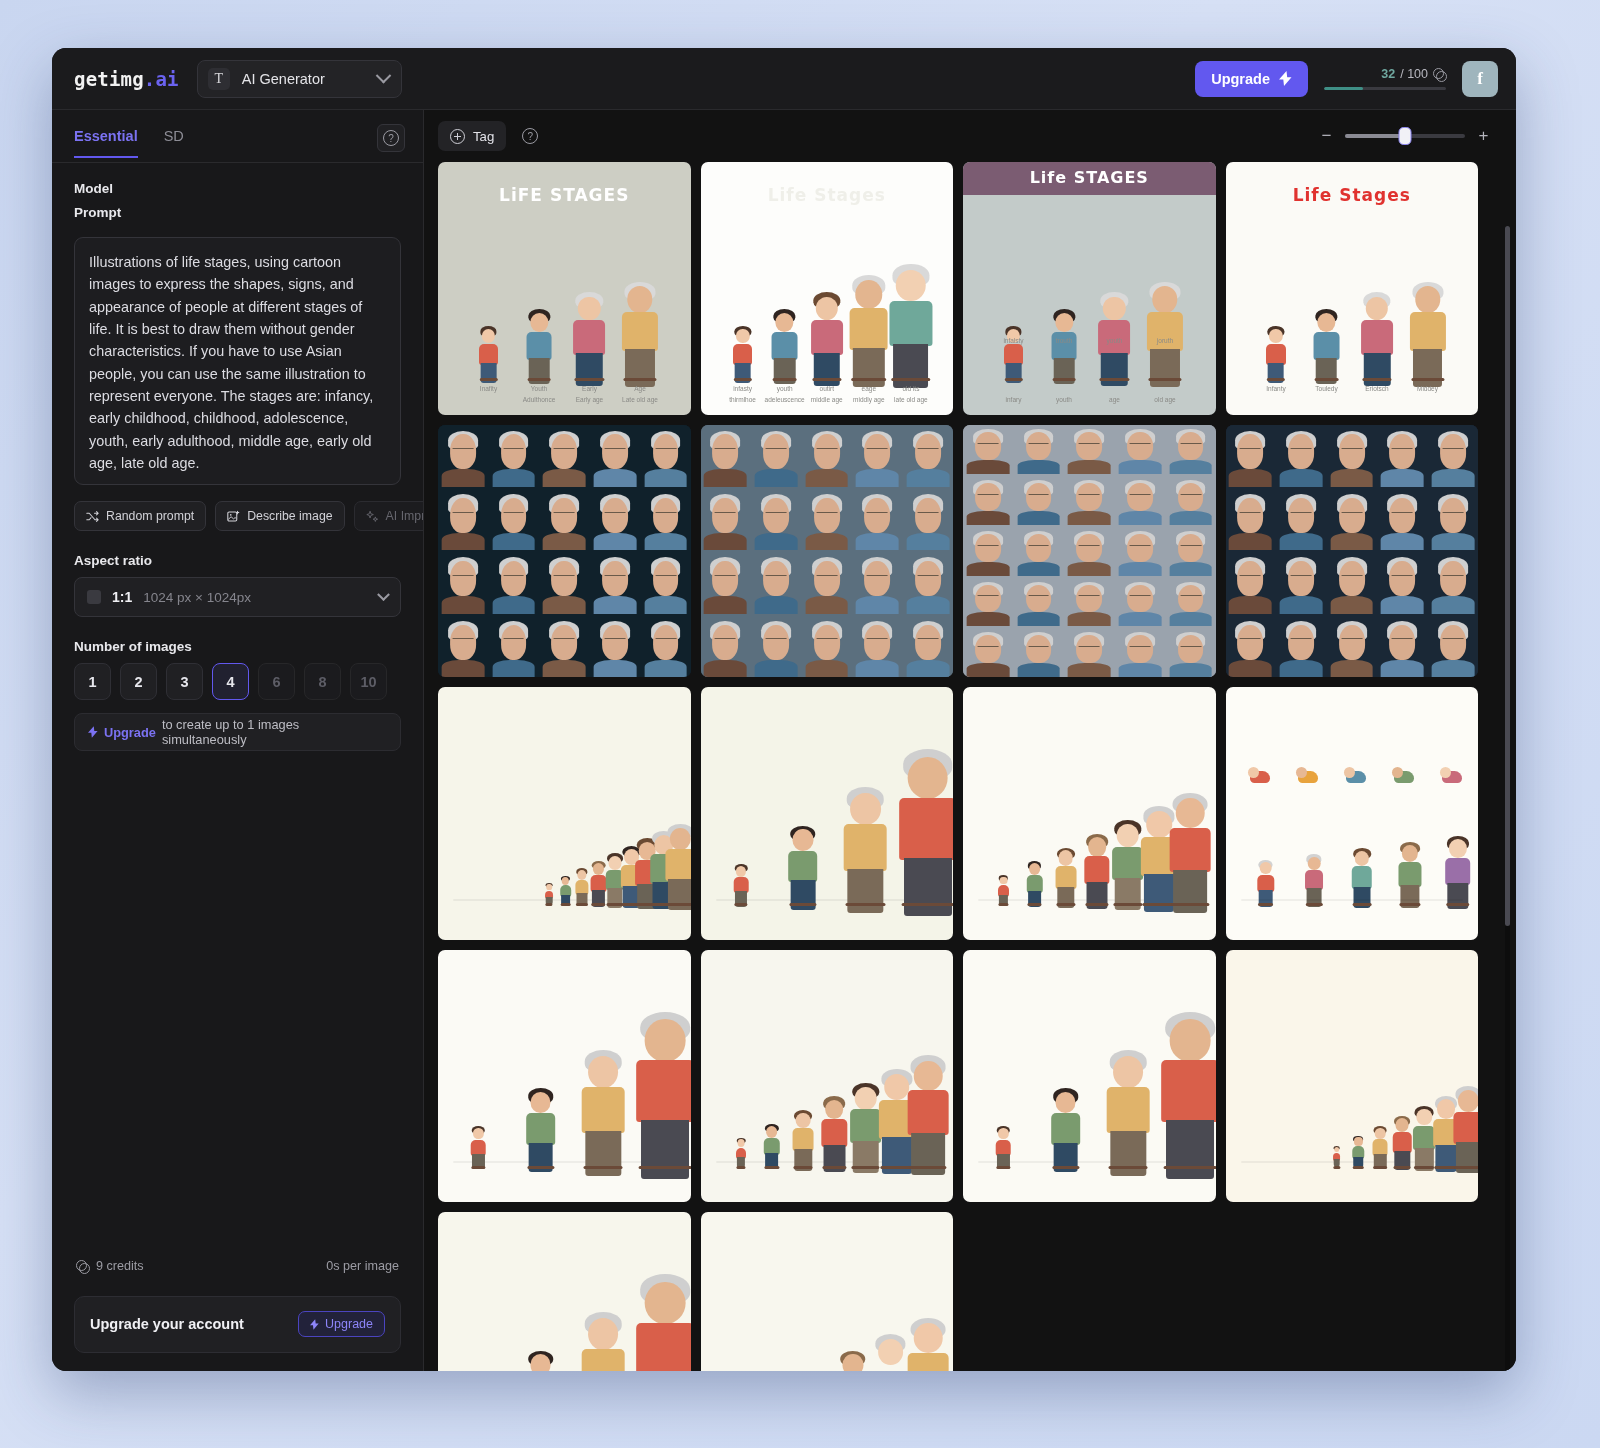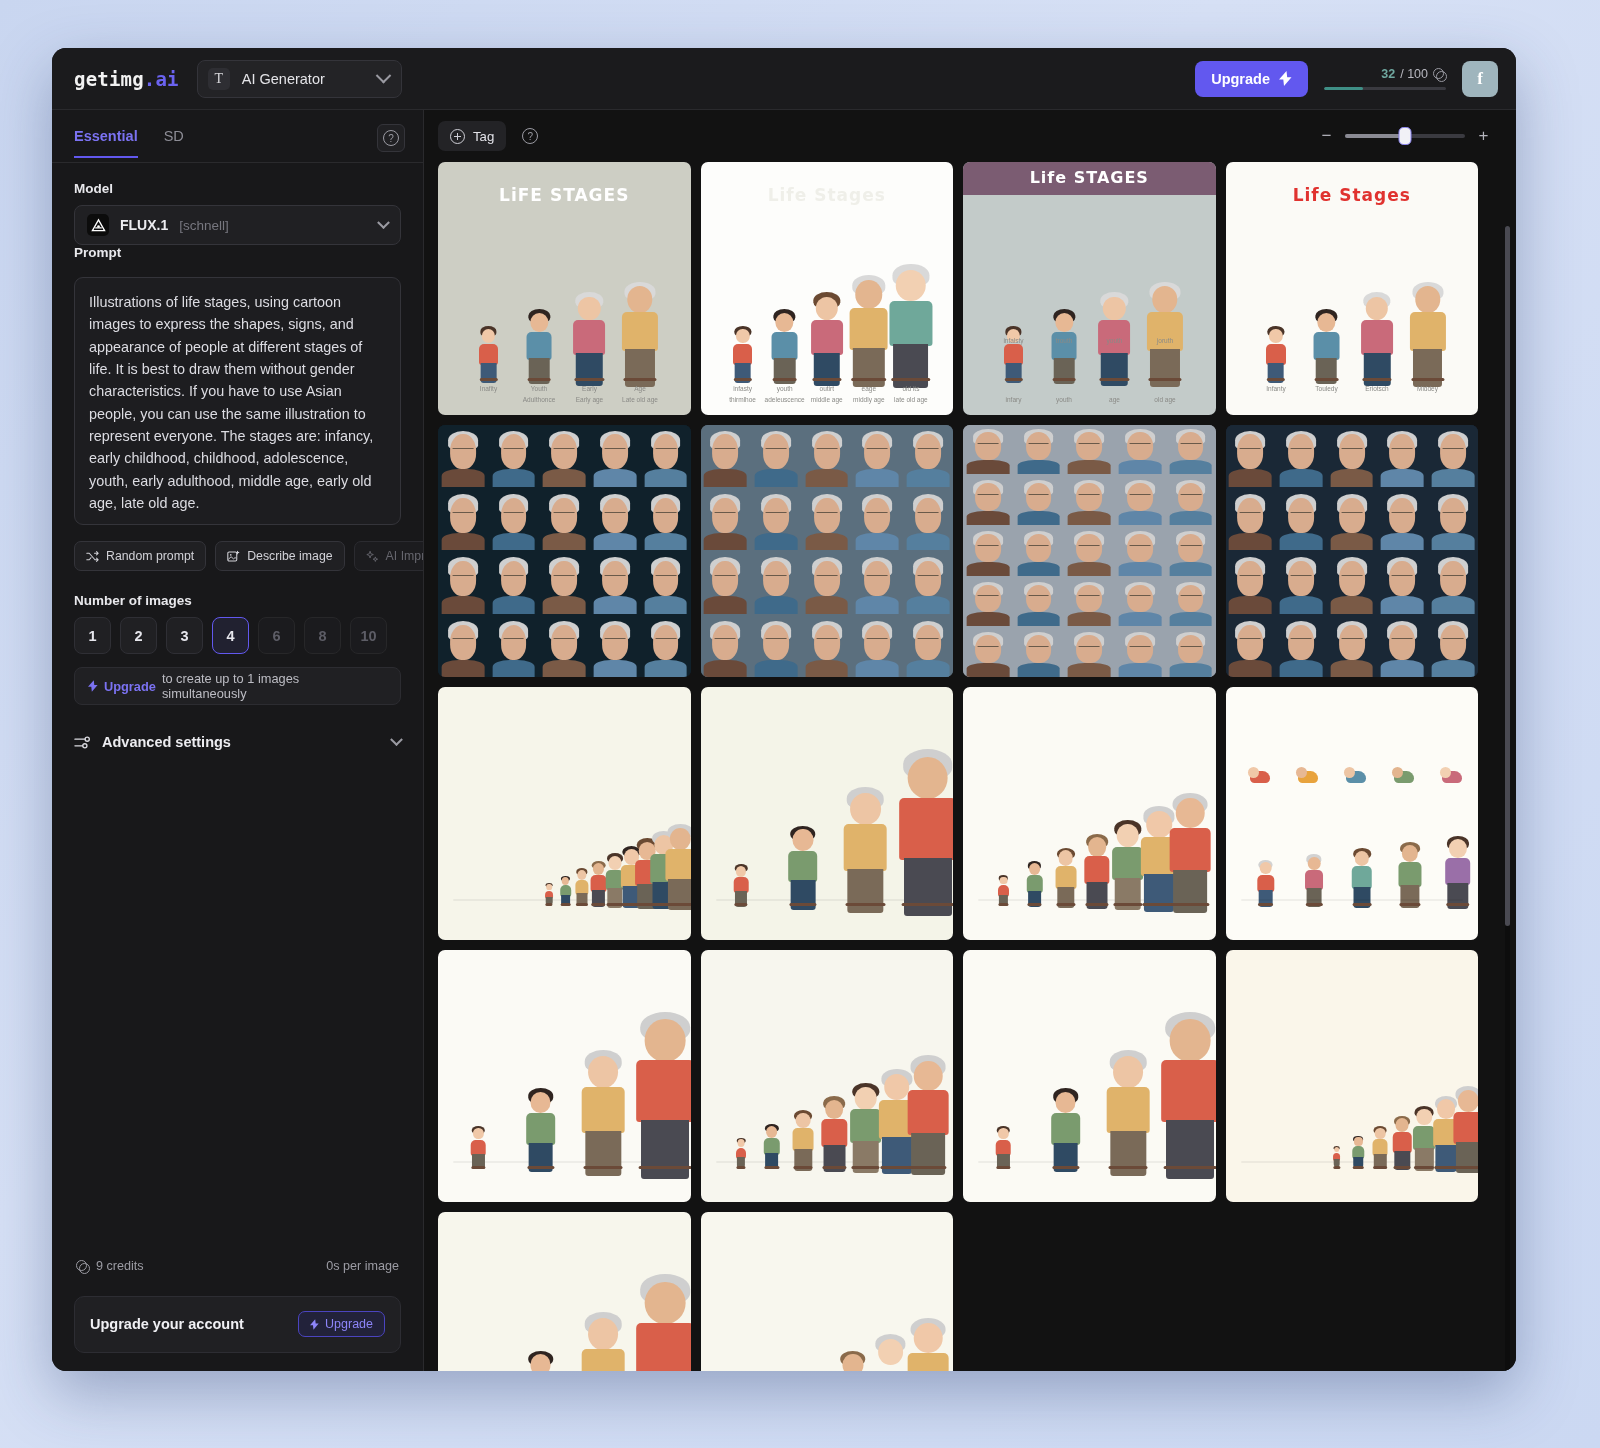--- a/index.html
+++ b/index.html
@@ -358,32 +358,20 @@
         <div class="tab active">Essential</div>
         <div class="tab">SD</div>
         <div class="help-btn">
           <span class="q">?</span>
         </div>
       </div>
 
       <div class="panel-scroll">
 
         <div class="field-label">Model</div>
-        <div class="select-box">
-          <span class="flux-logo">
-            <svg width="15" height="15" viewBox="0 0 16 16">
-                <path d="M8 2 14.5 13.5h-13z" fill="none" stroke="#fff" stroke-width="1.4"></path>
-                <path d="M4.5 10.5h7" stroke="#fff" stroke-width="1.2"></path>
-                <circle cx="8" cy="9" r="1.4" fill="#fff"></circle>
-              </svg>
-          </span>
-          <span class="name">FLUX.1</span>
-          <span class="sub">[schnell]</span>
-          <span class="chev"></span>
-        </div>
 
         <div class="field-label" style="">Prompt</div>
         <textarea class="prompt-box" placeholder="Describe what you want to create..." style="">Illustrations of life stages, using cartoon images to express the shapes, signs, and appearance of people at different stages of life. It is best to draw them without gender characteristics. If you have to use Asian people, you can use the same illustration to represent everyone. The stages are: infancy, early childhood, childhood, adolescence, youth, early adulthood, middle age, early old age, late old age.</textarea>
 
         <div class="chipbar">
           <div class="chip">
             <svg width="13" height="13" viewBox="0 0 16 16">
                 <path d="M1 4h3l7 8h4M1 12h3l2.2-2.5M10.5 4H15M13 2l2 2-2 2M13 10l2 2-2 2" fill="none" stroke="#d2d2d8" stroke-width="1.3" stroke-linecap="round" stroke-linejoin="round"></path>
               </svg>
             <span>Random prompt</span>
@@ -399,20 +387,29 @@
           </div>
           <div class="chip muted">
             <svg width="13" height="13" viewBox="0 0 16 16">
                 <path d="M5 1.5 6 4.6 9 5.6 6 6.7 5 9.8 4 6.7 1 5.6 4 4.6z" fill="none" stroke="#66666e" stroke-width="1.1"></path>
                 <path d="M11.5 8.5 12.2 10.6 14.3 11.3 12.2 12 11.5 14.1 10.8 12 8.7 11.3 10.8 10.6z" fill="none" stroke="#66666e" stroke-width="1.1"></path>
               </svg>
             <span>AI Improve</span>
           </div>
         </div>
 
+        <div class="group">
+          <div class="field-label">Aspect ratio</div>
+          <div class="select-box ar-box">
+            <span class="ar-sq"></span>
+            <span class="ar-ratio">1:1</span>
+            <span class="ar-dims">1024 px × 1024px</span>
+            <span class="chev"></span>
+          </div>
+        </div>
 
         <div class="group">
           <div class="field-label">Number of images</div>
           <div class="num-row">
             <div class="num-btn">1</div>
             <div class="num-btn">2</div>
             <div class="num-btn">3</div>
             <div class="num-btn sel">4</div>
             <div class="num-btn dim">6</div>
             <div class="num-btn dim">8</div>
@@ -421,29 +418,20 @@
 
           <div class="upsell-strip">
             <svg width="10" height="12" viewBox="0 0 13 15">
                 <path d="M7.5 0 0 8.5h4.3L5 15l7.5-8.8H8.2z" fill="#7b72f2"></path>
               </svg>
             <b>Upgrade</b>
             <span> to create up to 1 images simultaneously</span>
           </div>
         </div>
 
-        <div class="adv-row">
-          <svg width="17" height="17" viewBox="0 0 18 18">
-            <path d="M1 5.5h11M1 12.5h8" stroke="#dcdce2" stroke-width="1.4" stroke-linecap="round"></path>
-            <circle cx="14" cy="5.5" r="2.2" fill="none" stroke="#dcdce2" stroke-width="1.4"></circle>
-            <circle cx="11.5" cy="12.5" r="2.2" fill="none" stroke="#dcdce2" stroke-width="1.4"></circle>
-          </svg>
-          <span class="txt">Advanced settings</span>
-          <span class="chev"></span>
-        </div>
       </div>
 
       <div class="sidebar-foot">
         <div class="credits-row">
           <div class="left">
             <span class="coin"></span>
             <span>9 credits</span>
           </div>
           <span>0s per image</span>
         </div>

